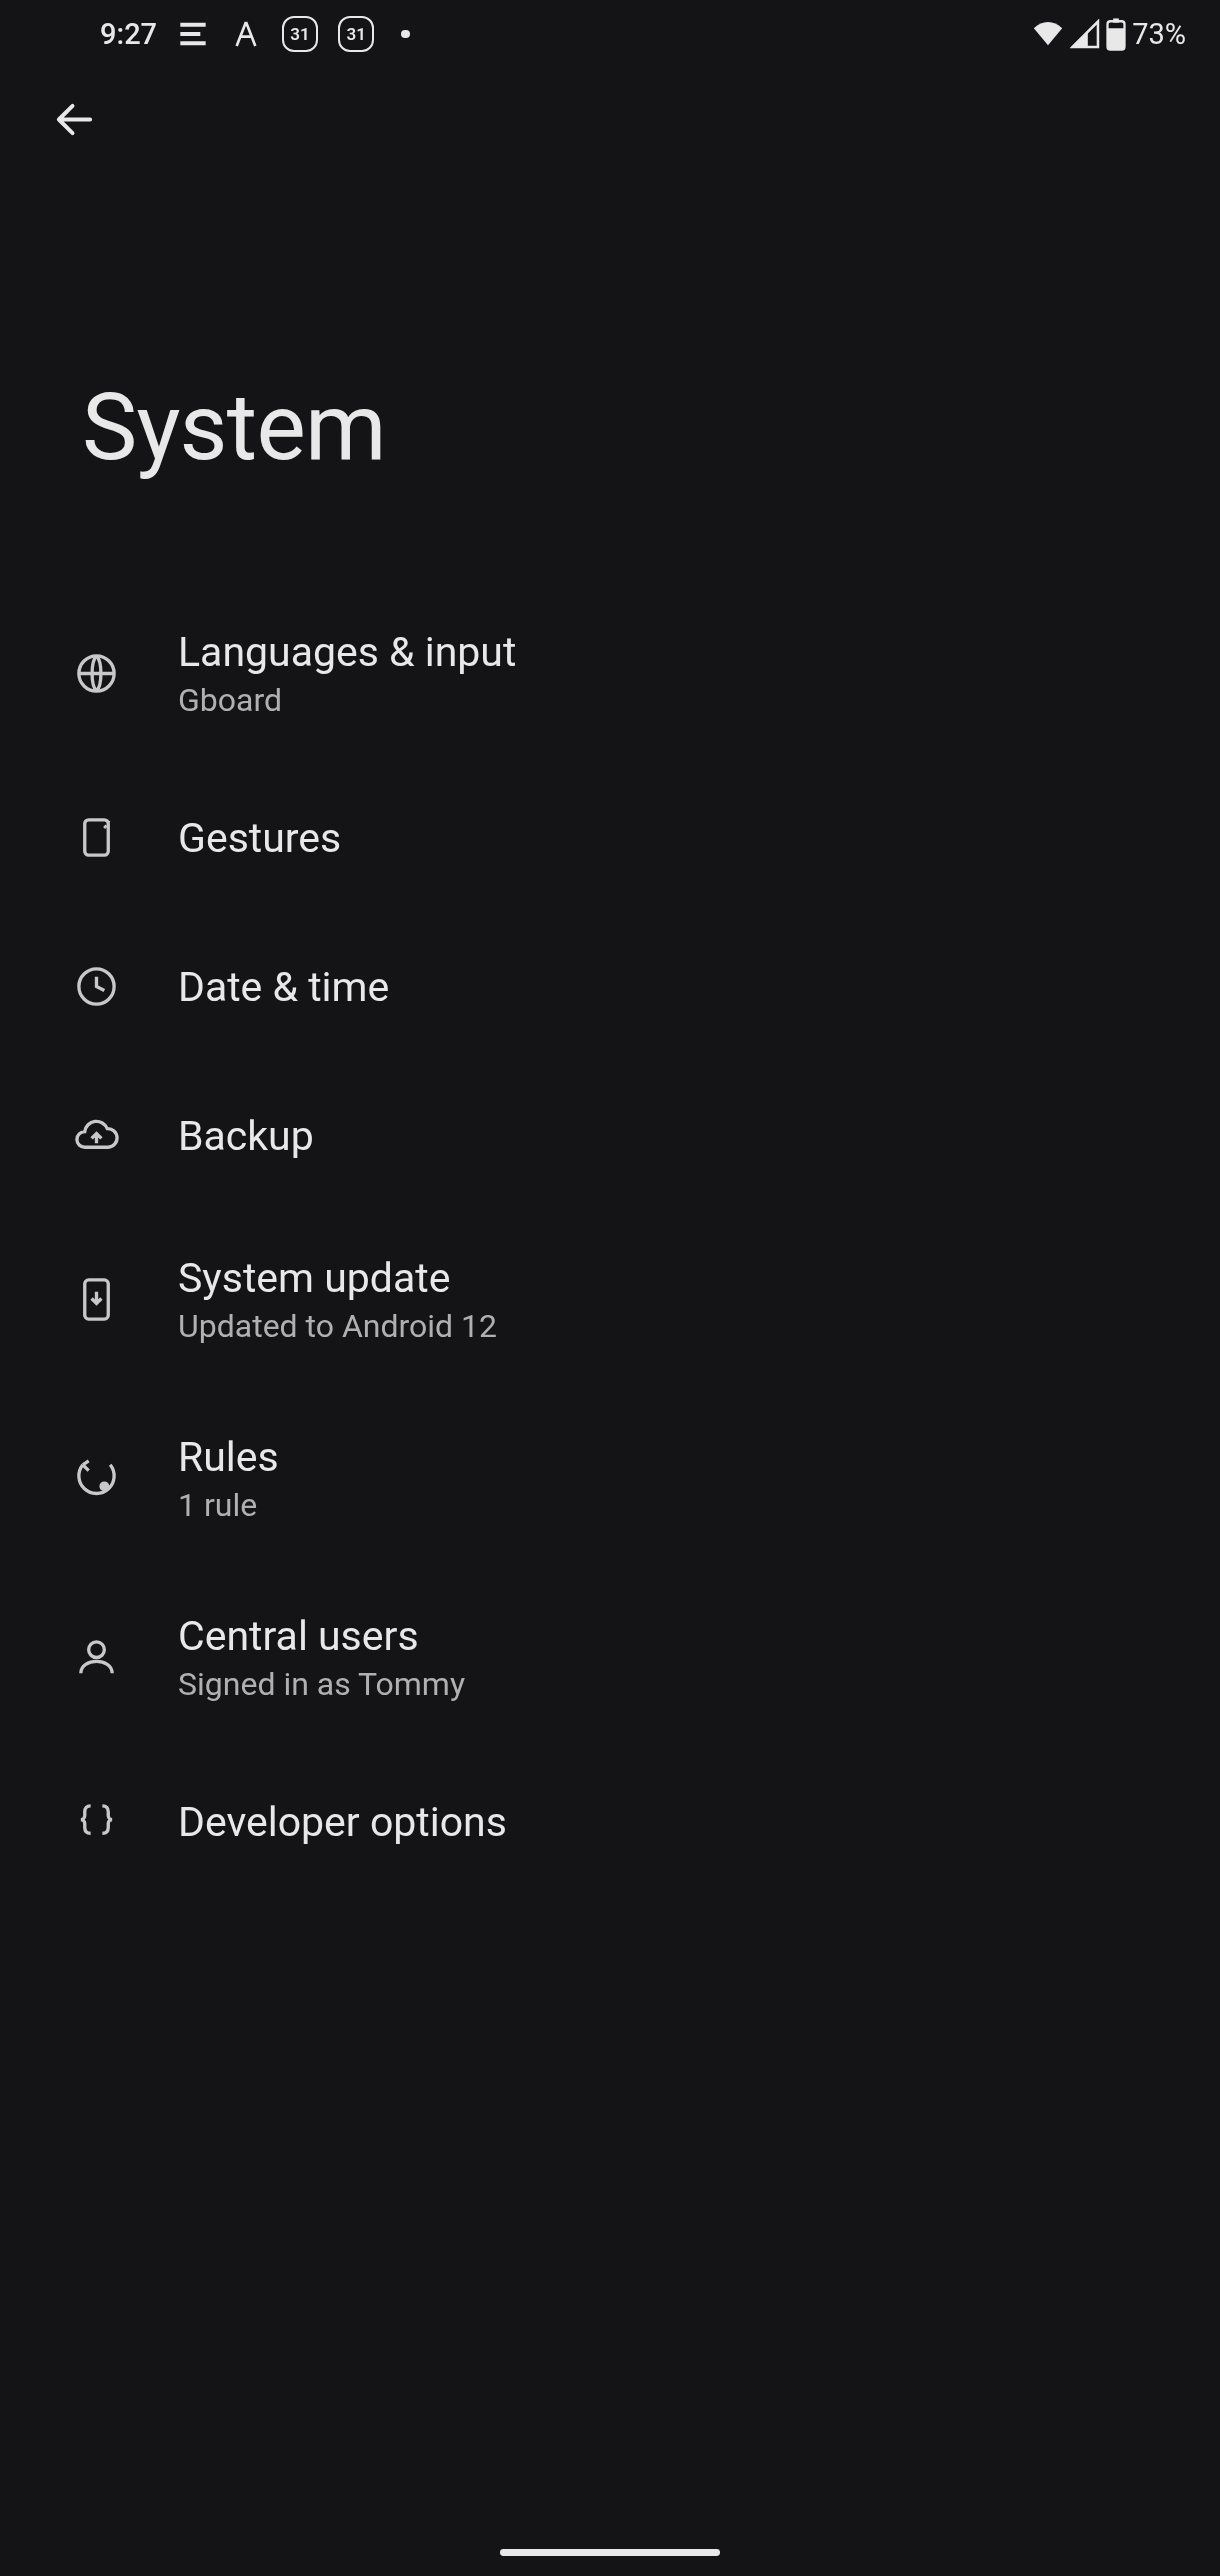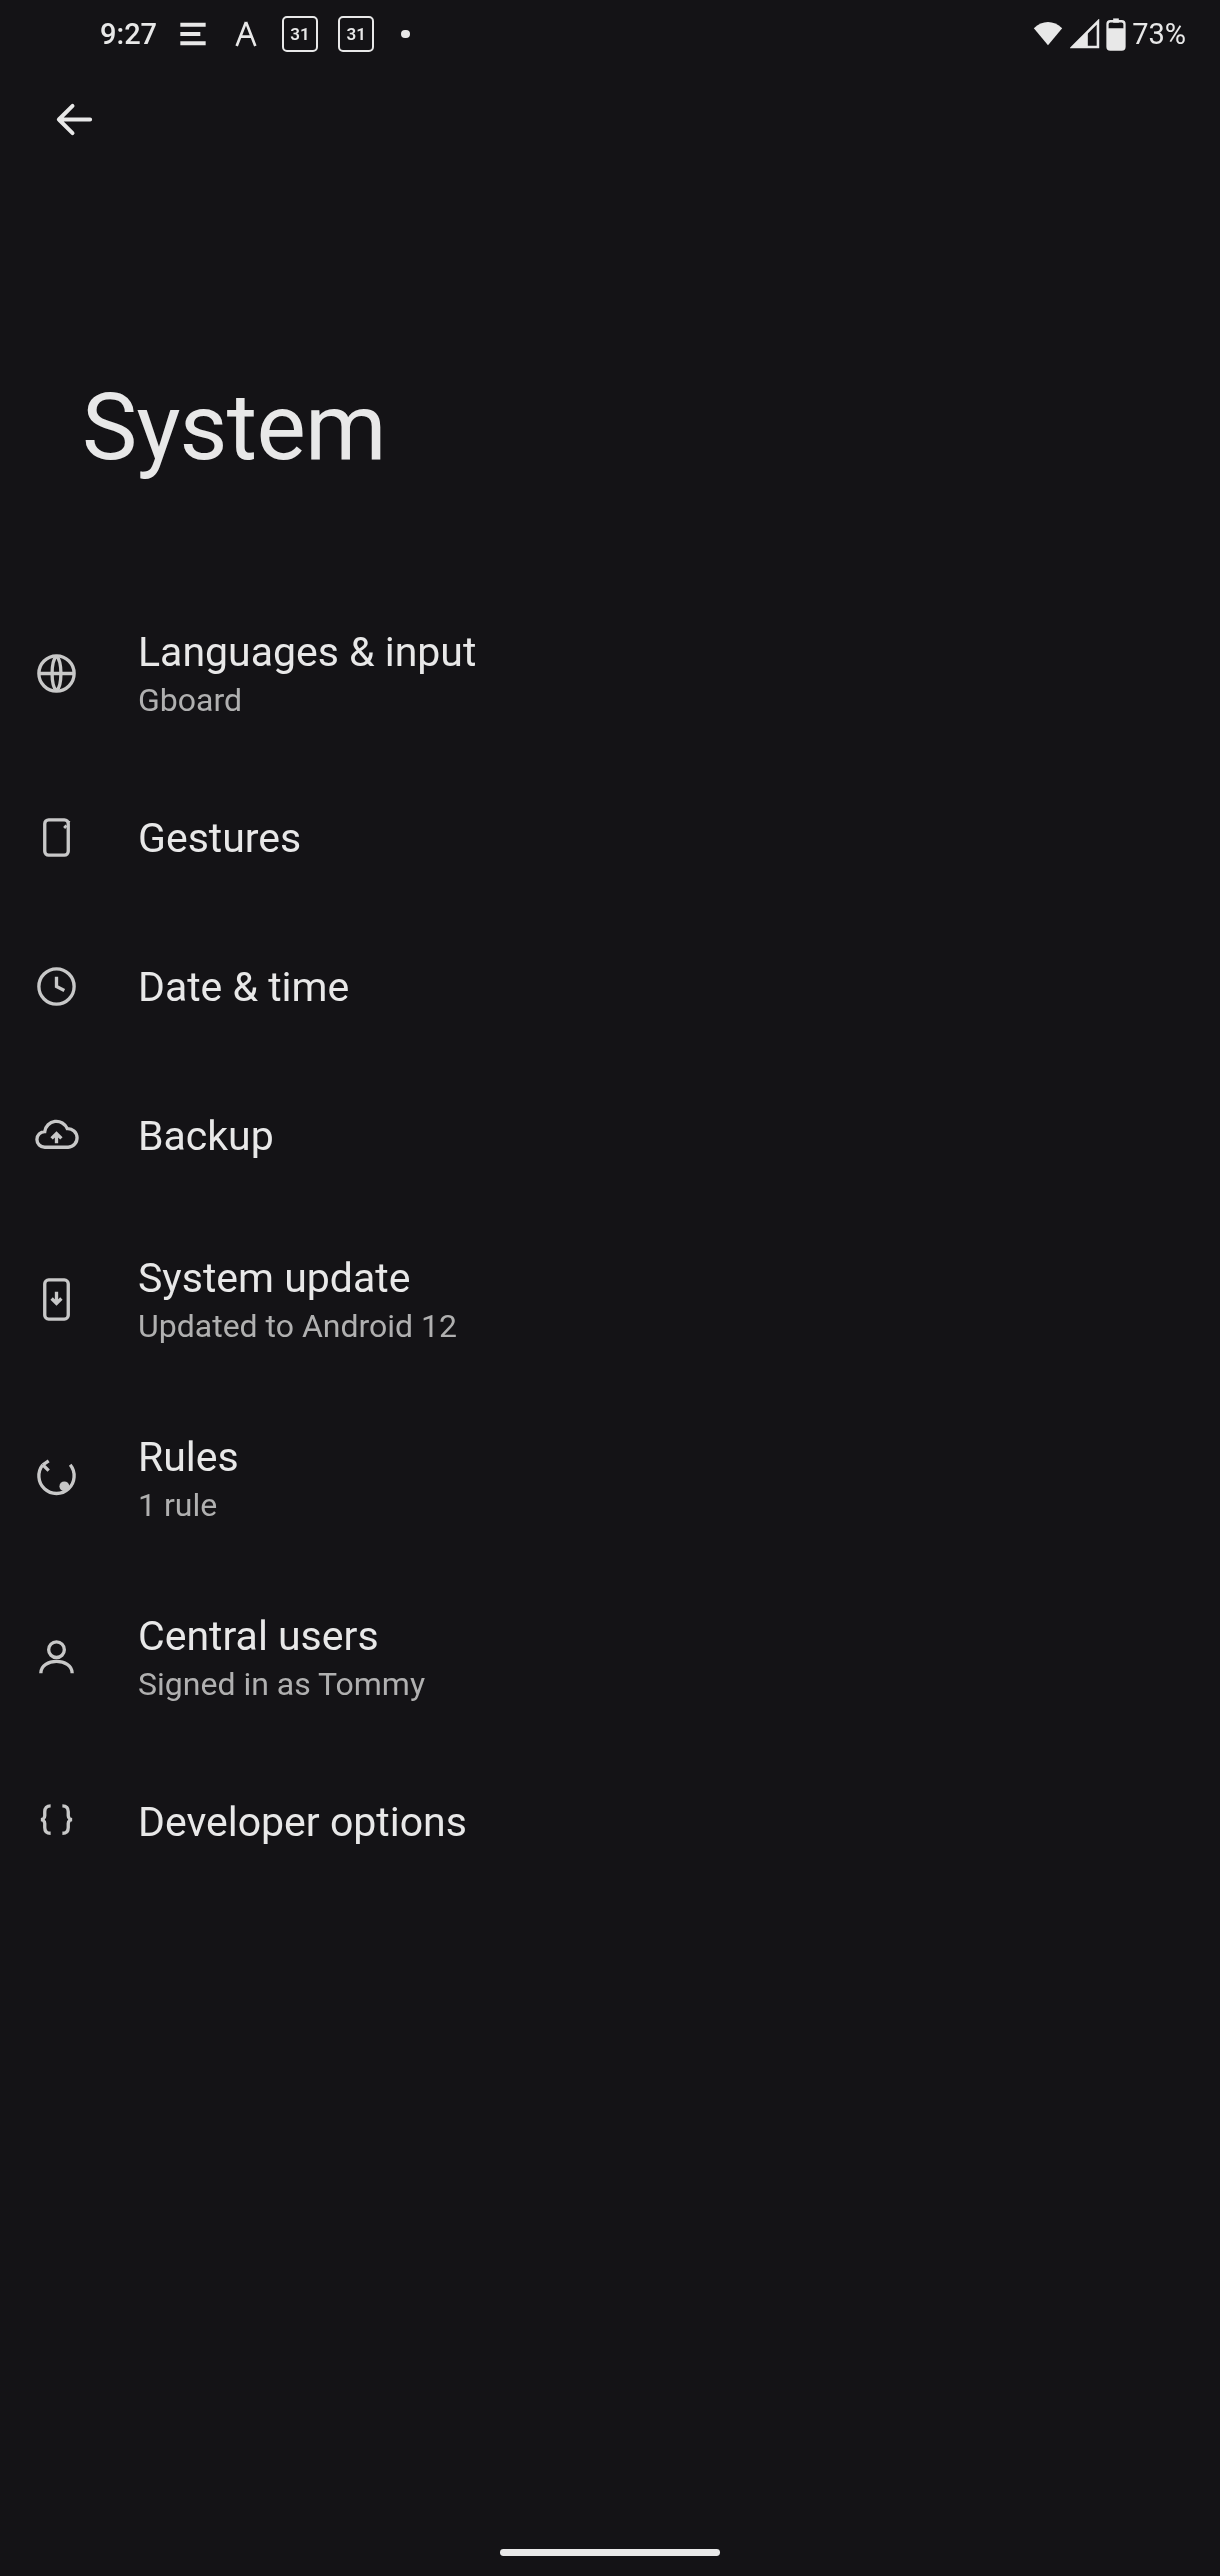--- a/index.html
+++ b/index.html
@@ -38,21 +38,21 @@
     font-weight: 500;
     font-size: 29px;
   }
   .status-icon {
     display: inline-flex;
     align-items: center;
     justify-content: center;
   }
   .badge-box {
     border: 2.5px solid #e8e8e8;
-    border-radius: 5px;
+    border-radius: 12px;
     width: 32px;
     height: 32px;
     display: inline-flex;
     align-items: center;
     justify-content: center;
     font-size: 17px;
     font-weight: 600;
   }
   .dot {
     width: 8.5px;
@@ -85,21 +85,21 @@
   }
 
   
   .settings-list {
     display: flex;
     flex-direction: column;
   }
   .setting-row {
     display: flex;
     align-items: center;
-    padding: 44px 0 44px 26px;
+    padding: 44px 0 44px 66px;
     gap: 51px;
   }
   .setting-icon {
     width: 61px;
     height: 61px;
     display: flex;
     align-items: center;
     justify-content: center;
     flex-shrink: 0;
   }

